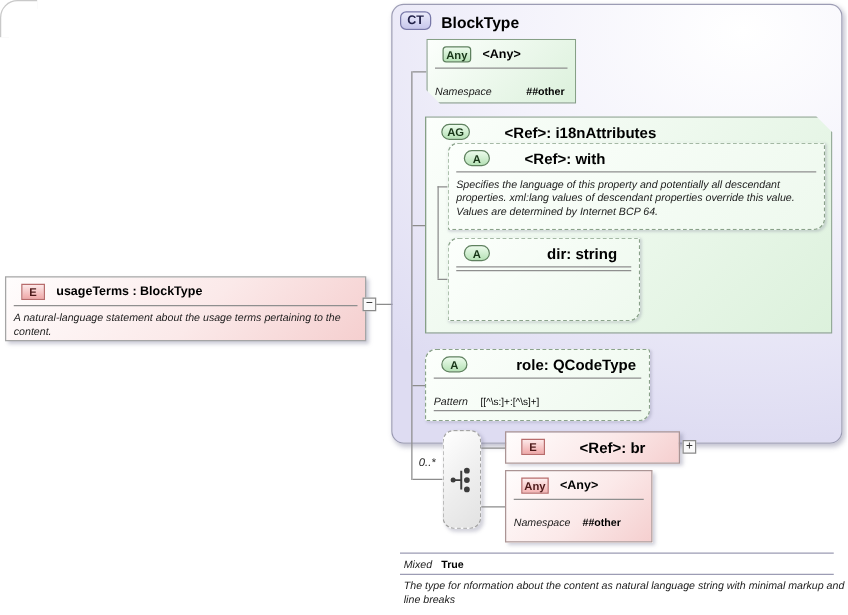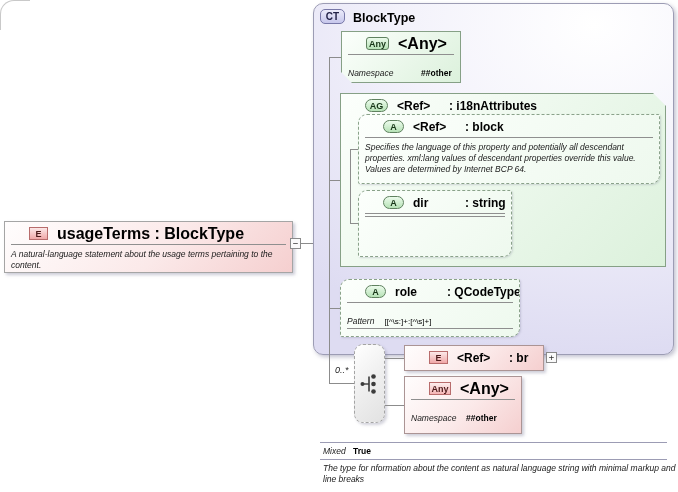--- a/index.html
+++ b/index.html
@@ -16,22 +16,22 @@
   .greendash { border:1px dashed #8aa28a; border-radius:9px 2px 9px 2px;
     background:linear-gradient(135deg,#fcfffc 0%,#eef9ee 100%); box-shadow:1px 1px 2px rgba(110,110,140,.25); }
   .chamfer-bl { clip-path:polygon(0 0,100% 0,100% 100%,11px 100%,0 calc(100% - 11px));
     box-shadow:none; filter:drop-shadow(1.5px 1.5px 1.5px rgba(110,110,140,.4)); }
   .chamfer-tr { clip-path:polygon(0 0,calc(100% - 13px) 0,100% 13px,100% 100%,0 100%);
     box-shadow:none; filter:drop-shadow(1.5px 1.5px 1.5px rgba(110,110,140,.4)); }
   .groupbox { position:absolute; border:1px dashed #a4a4a4; border-radius:9px;
     background:linear-gradient(135deg,#ffffff 0%,#efefef 50%,#e2e2e2 100%);
     box-shadow:2px 2px 3px rgba(110,110,140,.3); }
 
-  .trow { display:flex; align-items:center; height:21px; padding:2px 24px 0; white-space:nowrap; }
-  .title { font-weight:bold; font-size:16px; color:#000; }
+  .trow { display:flex; align-items:center; height:21px; padding:2px 12px 0; white-space:nowrap;text-align:right; }
+  .title { font-weight:bold; font-size:10px; color:#000; }
   .tname { font-weight:bold; font-size:12px; color:#000; min-width:52px; }
   .ttype { font-weight:bold; font-size:12px; color:#000; }
 
   .badge { display:inline-flex; align-items:center; justify-content:center; flex:0 0 auto;
     font-size:9px; font-weight:bold; height:13px; margin-right:9px; }
   .badge.e   { width:19px; background:linear-gradient(#fce8e8,#f0a8a8); border:1px solid #b86c6c; color:#4c1a1a; }
   .badge.anyp{ width:22px; background:linear-gradient(#fdeeee,#f4b4b4); border:1px solid #b86c6c; color:#4c1a1a; }
   .badge.anyg{ width:23px; background:linear-gradient(#ecfbec,#b6e2b6); border:1px solid #5f815f; color:#173517; border-radius:3px; }
   .badge.ag  { width:23px; background:linear-gradient(#ecfbec,#b6e2b6); border:1px solid #5f815f; color:#173517; border-radius:8px; }
   .badge.a   { width:21px; background:linear-gradient(#ecfbec,#b6e2b6); border:1px solid #5f815f; color:#173517; border-radius:7px; }
@@ -115,21 +115,21 @@
       </div>
 
       <div class="vline" style="left:9px;top:55px;height:74px"></div>
       <div class="hline" style="left:9px;top:55px;width:8px"></div>
       <div class="hline" style="left:9px;top:129px;width:8px"></div>
 
       <div class="box greendash" style="left:17px;top:20px;width:302px;height:70px">
         <div class="trow">
           <span class="badge a">A</span>
           <span class="tname">&lt;Ref&gt;</span>
-          <span class="ttype">: block</span>
+          <span class="ttype">: with</span>
         </div>
         <div class="rule"></div>
         <div class="desc" style="padding:2px 4px 2px 6px">Specifies the language of this property and potentially all descendant properties. xml:lang values of descendant properties override this value. Values are determined by Internet BCP 64.</div>
       </div>
 
       <div class="box greendash" style="left:17px;top:96px;width:154px;height:67px">
         <div class="trow">
           <span class="badge a">A</span>
           <span class="tname">dir</span>
           <span class="ttype">: string</span>

